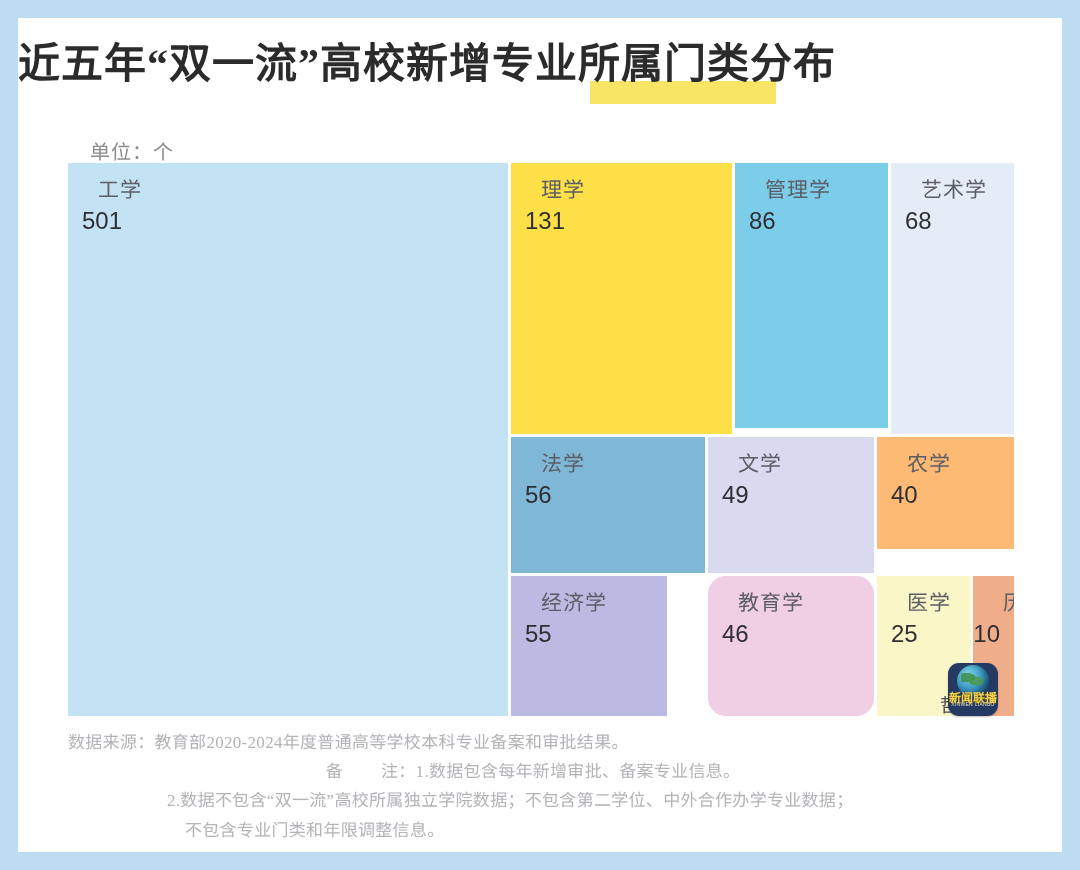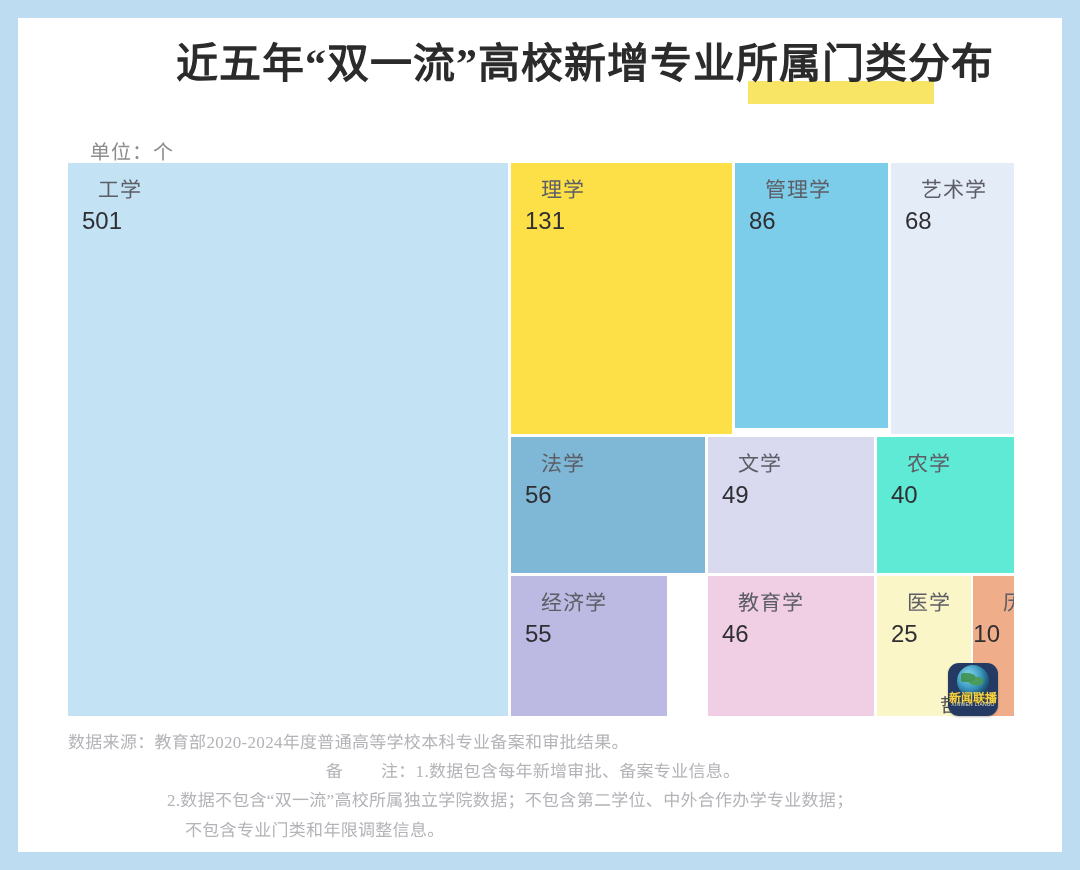--- a/index.html
+++ b/index.html
@@ -13,21 +13,21 @@
   #frame{
     position:absolute;
     left:18px;top:18px;
     width:1044px;height:834px;
     background:#ffffff;
   }
 
   
   #title-wrap{
     position:absolute;left:0;top:20px;width:976px;
-    text-align:right;
+    text-align:left;
   }
   #title{
     display:inline-block;
     position:relative;
     font-family:"Liberation Serif","DejaVu Serif",serif;
     font-size:42px;
     font-weight:bold;
     color:#2b2b2b;
     letter-spacing:1px;
     line-height:1.25;
@@ -193,29 +193,29 @@
         <div class="val">68</div>
       </div>
       <div class="cell" style="left: 443px; top: 274px; width: 194px; height: 136px; background: rgb(126, 184, 214);">
         <div class="lbl">法学</div>
         <div class="val">56</div>
       </div>
       <div class="cell" style="left: 640px; top: 274px; width: 166px; height: 136px; background: rgb(217, 217, 240);">
         <div class="lbl">文学</div>
         <div class="val">49</div>
       </div>
-      <div class="cell" style="left: 809px; top: 274px; width: 137px; height: 136px; background: #5eead4;">
+      <div class="cell" style="left: 809px; top: 274px; width: 137px; height: 112px; background: #fdba74;">
         <div class="lbl">农学</div>
         <div class="val">40</div>
       </div>
       <div class="cell" style="left: 443px; top: 413px; width: 156px; height: 140px; background: rgb(188, 185, 226);">
         <div class="lbl">经济学</div>
         <div class="val">55</div>
       </div>
-      <div class="cell" style="left: 640px; top: 413px; width: 166px; height: 140px; background: rgb(240, 207, 228);">
+      <div class="cell" style="left: 640px; top: 413px; width: 166px; height: 140px; background: rgb(240, 207, 228); border-radius: 18px;">
         <div class="lbl">教育学</div>
         <div class="val">46</div>
       </div>
       <div class="cell" style="left: 809px; top: 413px; width: 94px; height: 140px; background: rgb(250, 246, 200);">
         <div class="lbl">医学</div>
         <div class="val">25</div>
       </div>
       <div class="cell narrow" style="left: 905px; top: 413px; width: 41px; height: 140px; background: rgb(239, 173, 138);">
         <div class="lbl">历史学</div>
         <div class="val">10</div>

